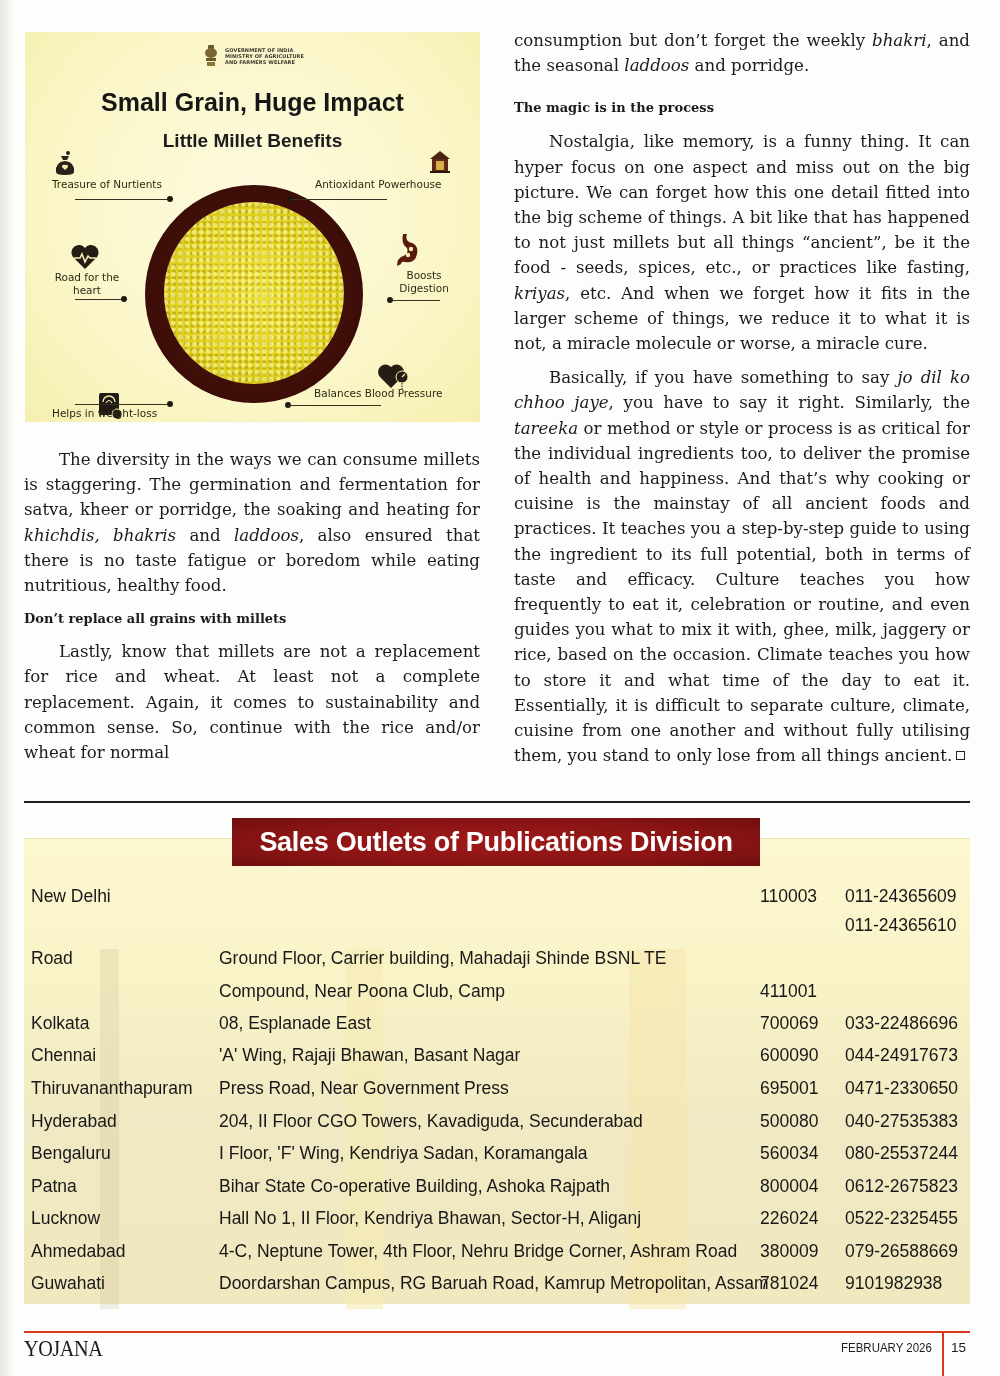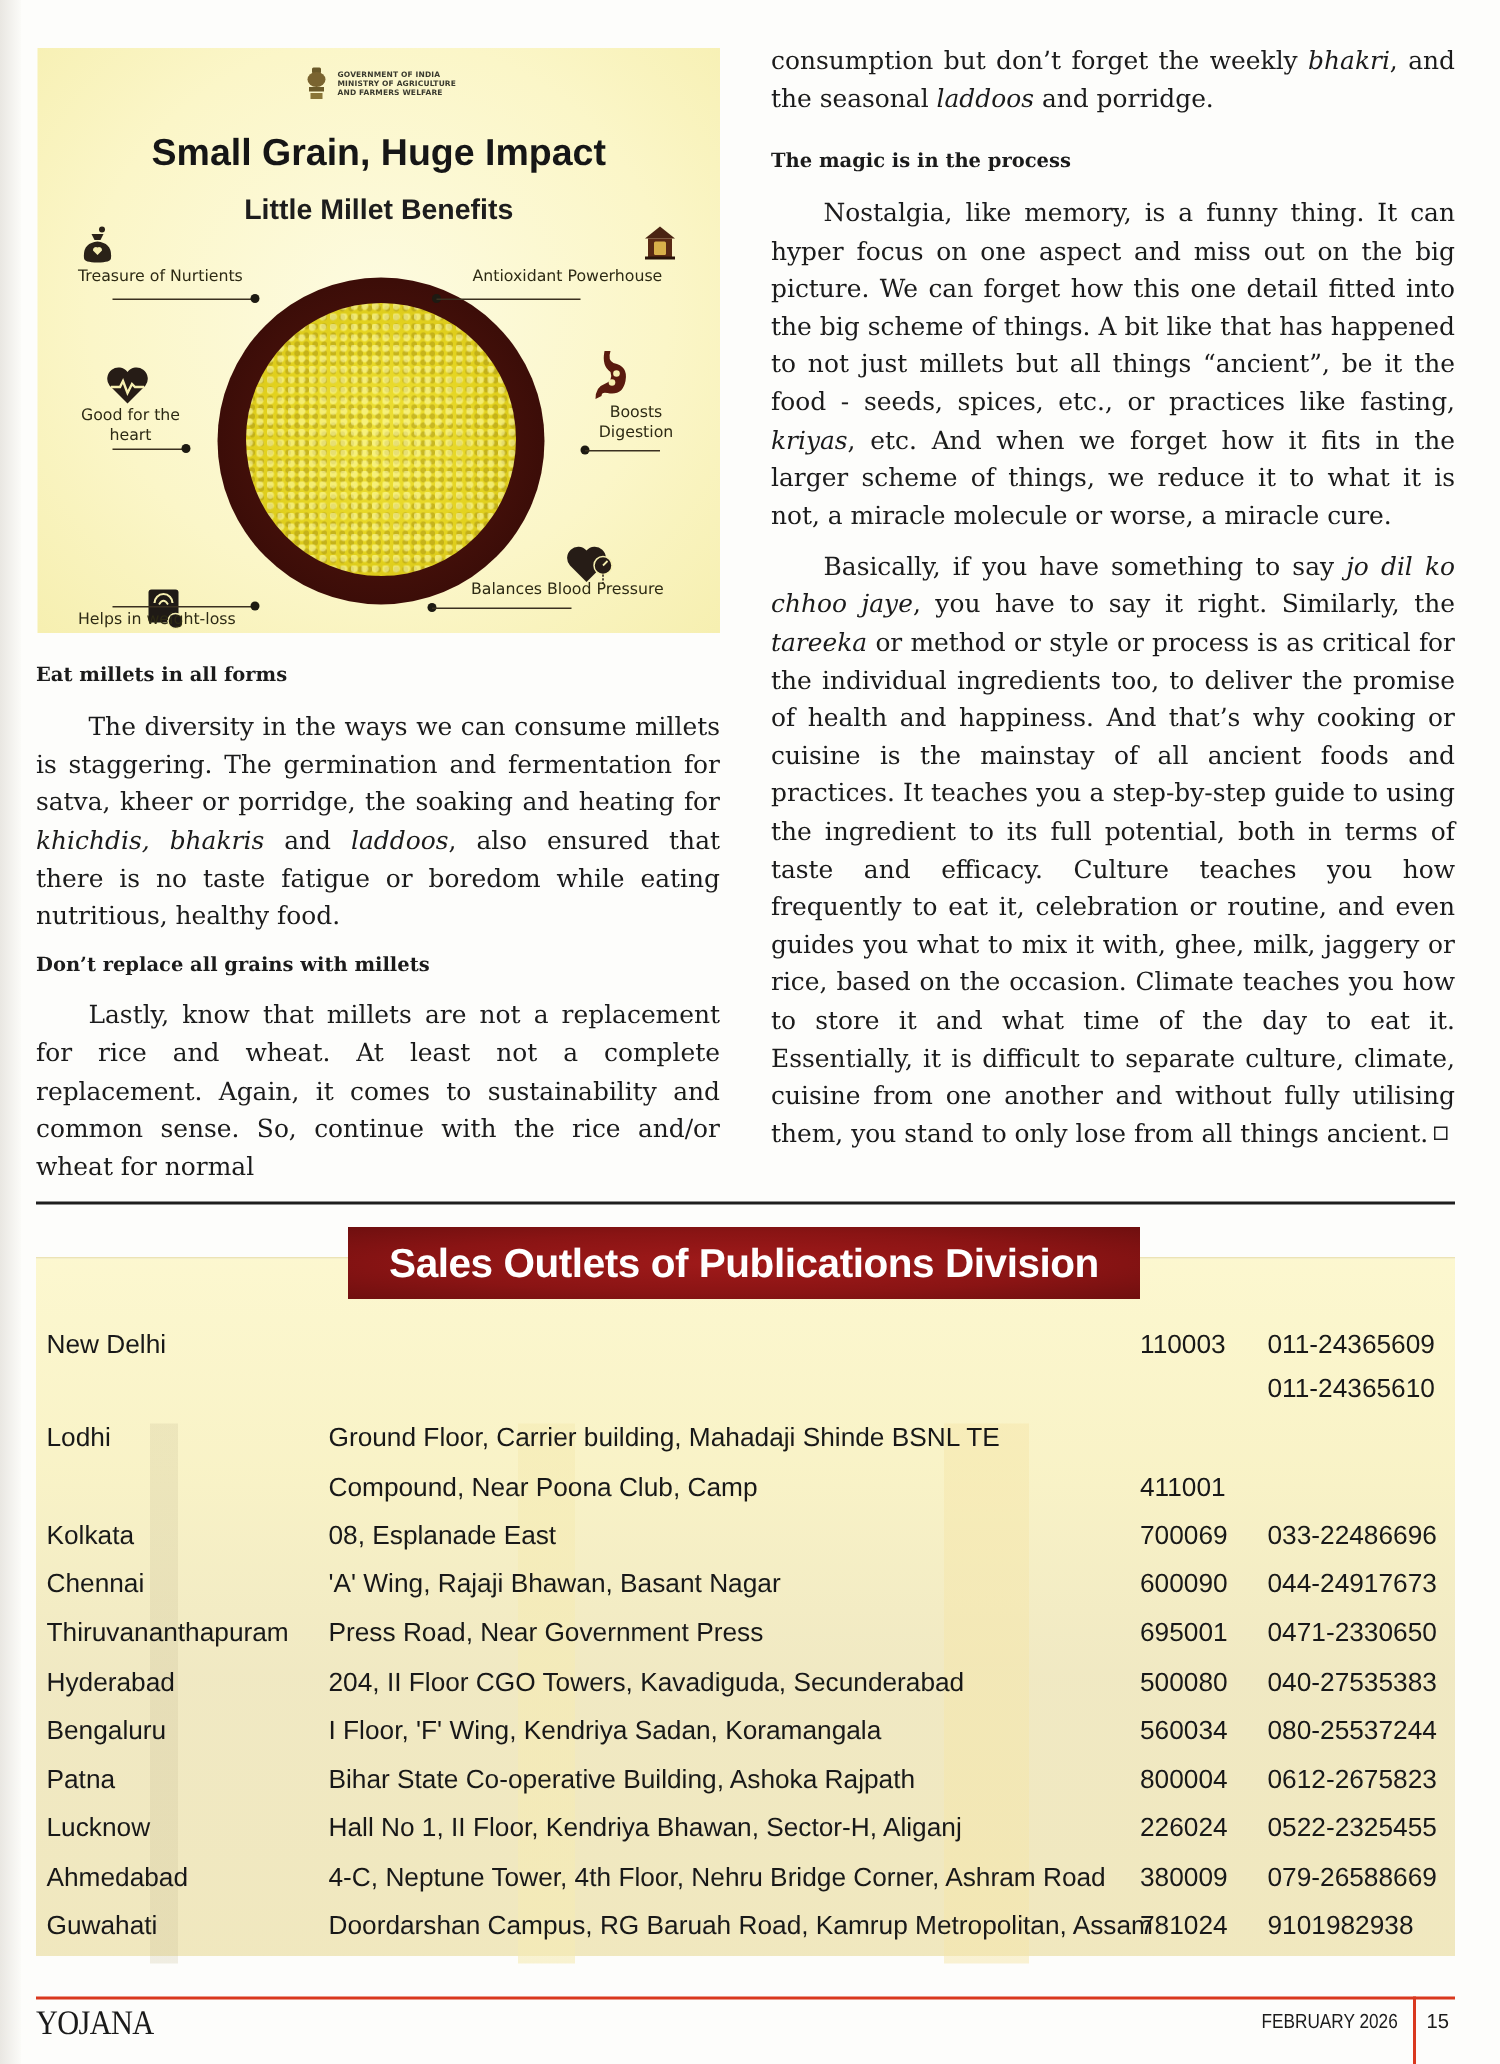--- a/index.html
+++ b/index.html
@@ -119,21 +119,21 @@
   </svg>
   <div class="benefit" style="left:290px;top:146px">Antioxidant Powerhouse</div>
   <div class="benefit-dot" style="left:263px;top:164px"></div>
   <div class="benefit-line" style="left:266px;top:167px;width:96px"></div>
 
   <svg class="b-icon" style="left:45px;top:212px;width:30px;height:26px" viewBox="0 0 30 26">
     <path d="M15 25 L3 13 A7 7 0 0 1 15 4 A7 7 0 0 1 27 13 Z" fill="#261c16"></path>
     <polyline points="4,14 10,14 12,10 15,18 18,12 20,14 26,14" fill="none" stroke="#f6efb0" stroke-width="1.6"></polyline>
   </svg>
   <div class="benefit" style="left:22px;top:239px;width:80px">
-    <div>Good for the</div>
+    <div>Road for the</div>
     <div>heart</div>
   </div>
   <div class="benefit-line" style="left:50px;top:267px;width:48px"></div>
   <div class="benefit-dot" style="left:96px;top:264px"></div>
 
   <svg class="b-icon" style="left:370px;top:200px;width:26px;height:36px" viewBox="0 0 26 36">
     <path d="M12 2 Q10 8 14 10 Q24 12 22 22 Q20 32 10 30 Q6 29 6 32 L2 34 Q2 26 8 24 Q14 22 12 16 Q6 12 8 2 Z" fill="#5a1a0e"></path>
     <circle cx="16" cy="17" r="2.2" fill="#f6efb0"></circle>
     <circle cx="13" cy="23" r="2.2" fill="#f6efb0"></circle>
   </svg>
@@ -159,21 +159,20 @@
     <circle cx="25" cy="15" r="6" fill="#261c16" stroke="#f6efb0" stroke-width="1"></circle>
     <line x1="25" y1="15" x2="28" y2="12" stroke="#f6efb0" stroke-width="1.2"></line>
     <line x1="25" y1="21" x2="25" y2="27" stroke="#261c16" stroke-width="1" stroke-dasharray="1.5 1"></line>
   </svg>
   <div class="benefit" style="left:289px;top:355px">Balances Blood Pressure</div>
   <div class="benefit-dot" style="left:260px;top:370px"></div>
   <div class="benefit-line" style="left:263px;top:373px;width:93px"></div>
 </div>
 
 <div class="col col-left" style="top:438px">
-  <h3 class="heading">Eat millets in all forms</h3>
   <p class="para" style="margin-top:9px"><span>The diversity in the ways we can consume millets is staggering. The germination and fermentation for satva, kheer or porridge, the soaking and heating for </span><span class="italic">khichdis, bhakris</span><span> and </span><span class="italic">laddoos</span><span>, also ensured that there is no taste fatigue or boredom while eating nutritious, healthy food.</span></p>
   <h3 class="heading" style="margin-top:8px">Don’t replace all grains with millets</h3>
   <p class="para" style="margin-top:8px">Lastly, know that millets are not a replacement for rice and wheat. At least not a complete replacement. Again, it comes to sustainability and common sense. So, continue with the rice and/or wheat for normal</p>
 </div>
 
 <div class="col col-right" style="top:28px">
   <p class="para-noindent"><span>consumption but don’t forget the weekly </span><span class="italic">bhakri</span><span>, and the seasonal </span><span class="italic">laddoos</span><span> and porridge.</span></p>
   <h3 class="heading" style="margin-top:17px">The magic is in the process</h3>
   <p class="para" style="margin-top:9px"><span>Nostalgia, like memory, is a funny thing. It can hyper focus on one aspect and miss out on the big picture. We can forget how this one detail fitted into the big scheme of things. A bit like that has happened to not just millets but all things “ancient”, be it the food - seeds, spices, etc., or practices like fasting, </span><span class="italic">kriyas</span><span>, etc. And when we forget how it fits in the larger scheme of things, we reduce it to what it is not, a miracle molecule or worse, a miracle cure.</span></p>
   <p class="para" style="margin-top:9px"><span>Basically, if you have something to say </span><span class="italic">jo dil ko chhoo jaye</span><span>, you have to say it right. Similarly, the </span><span class="italic">tareeka</span><span> or method or style or process is as critical for the individual ingredients too, to deliver the promise of health and happiness. And that’s why cooking or cuisine is the mainstay of all ancient foods and practices. It teaches you a step-by-step guide to using the ingredient to its full potential, both in terms of taste and efficacy. Culture teaches you how frequently to eat it, celebration or routine, and even guides you what to mix it with, ghee, milk, jaggery or rice, based on the occasion. Climate teaches you how to store it and what time of the day to eat it. Essentially, it is difficult to separate culture, climate, cuisine from one another and without fully utilising them, you stand to only lose from all things ancient.</span><span class="end-mark"></span></p>
@@ -190,21 +189,21 @@
       <span class="c-pin">110003</span>
       <span class="c-phone">011-24365609</span>
     </div>
     <div class="sales-row" style="top: 915px;">
       <span class="c-city"></span>
       <span class="c-addr"></span>
       <span class="c-pin"></span>
       <span class="c-phone">011-24365610</span>
     </div>
     <div class="sales-row" style="top: 948px;">
-      <span class="c-city">Lodhi</span>
+      <span class="c-city">Road</span>
       <span class="c-addr">Ground Floor, Carrier building, Mahadaji Shinde BSNL TE</span>
       <span class="c-pin"></span>
       <span class="c-phone"></span>
     </div>
     <div class="sales-row" style="top: 981px;">
       <span class="c-city"></span>
       <span class="c-addr">Compound, Near Poona Club, Camp</span>
       <span class="c-pin">411001</span>
       <span class="c-phone"></span>
     </div>

